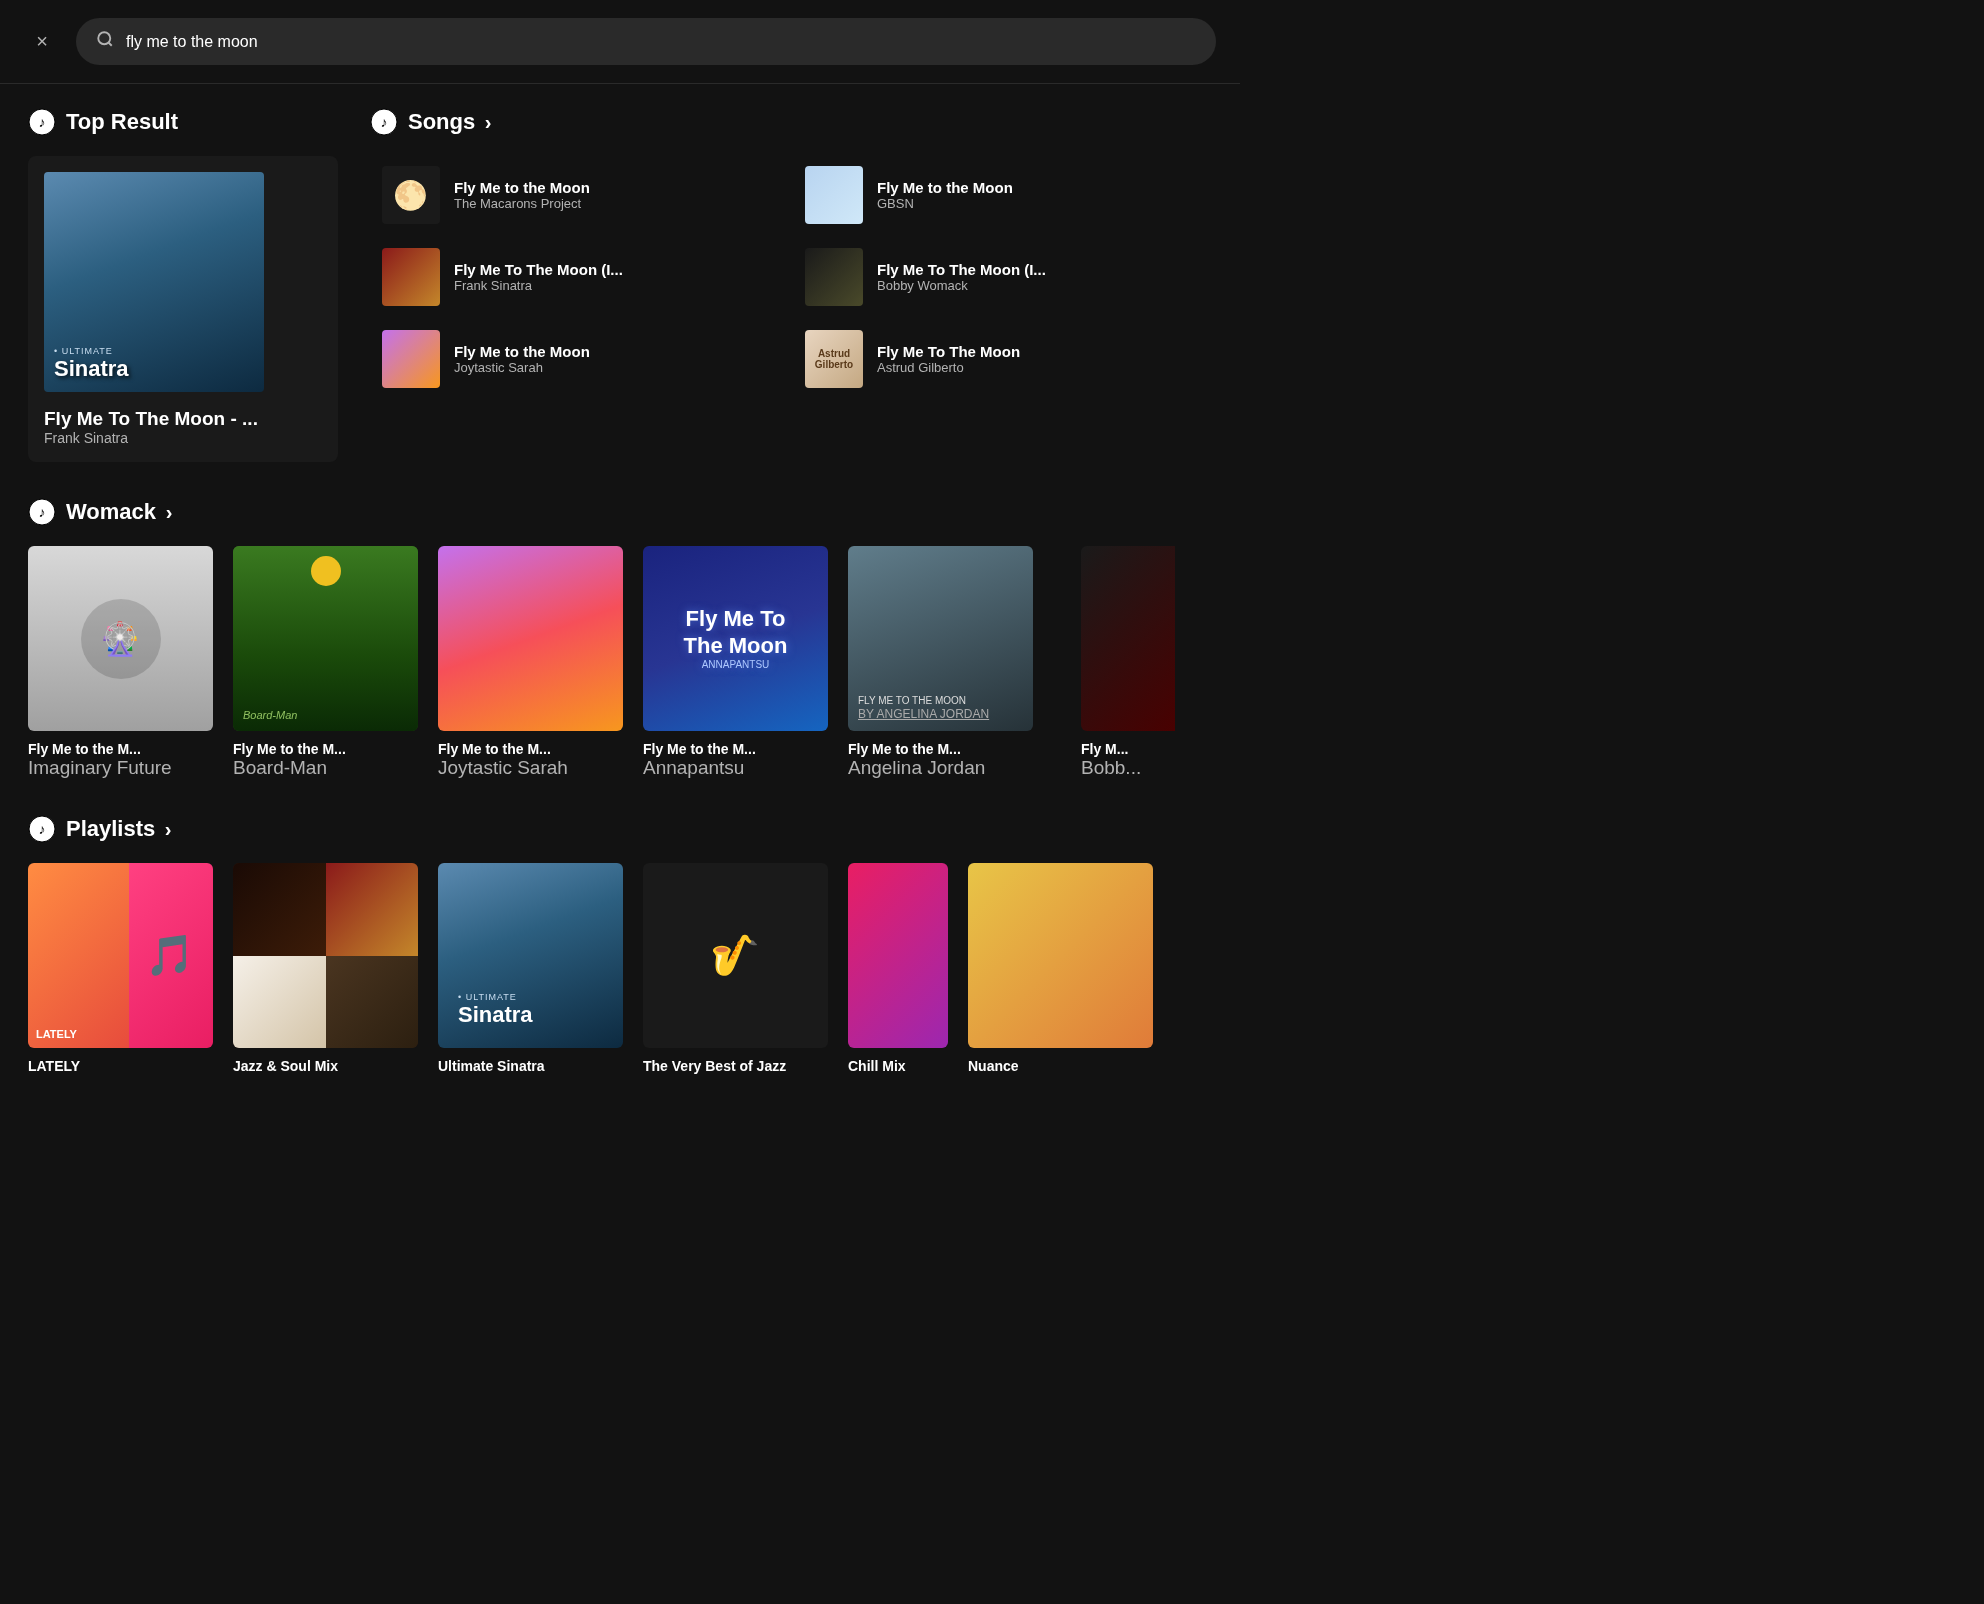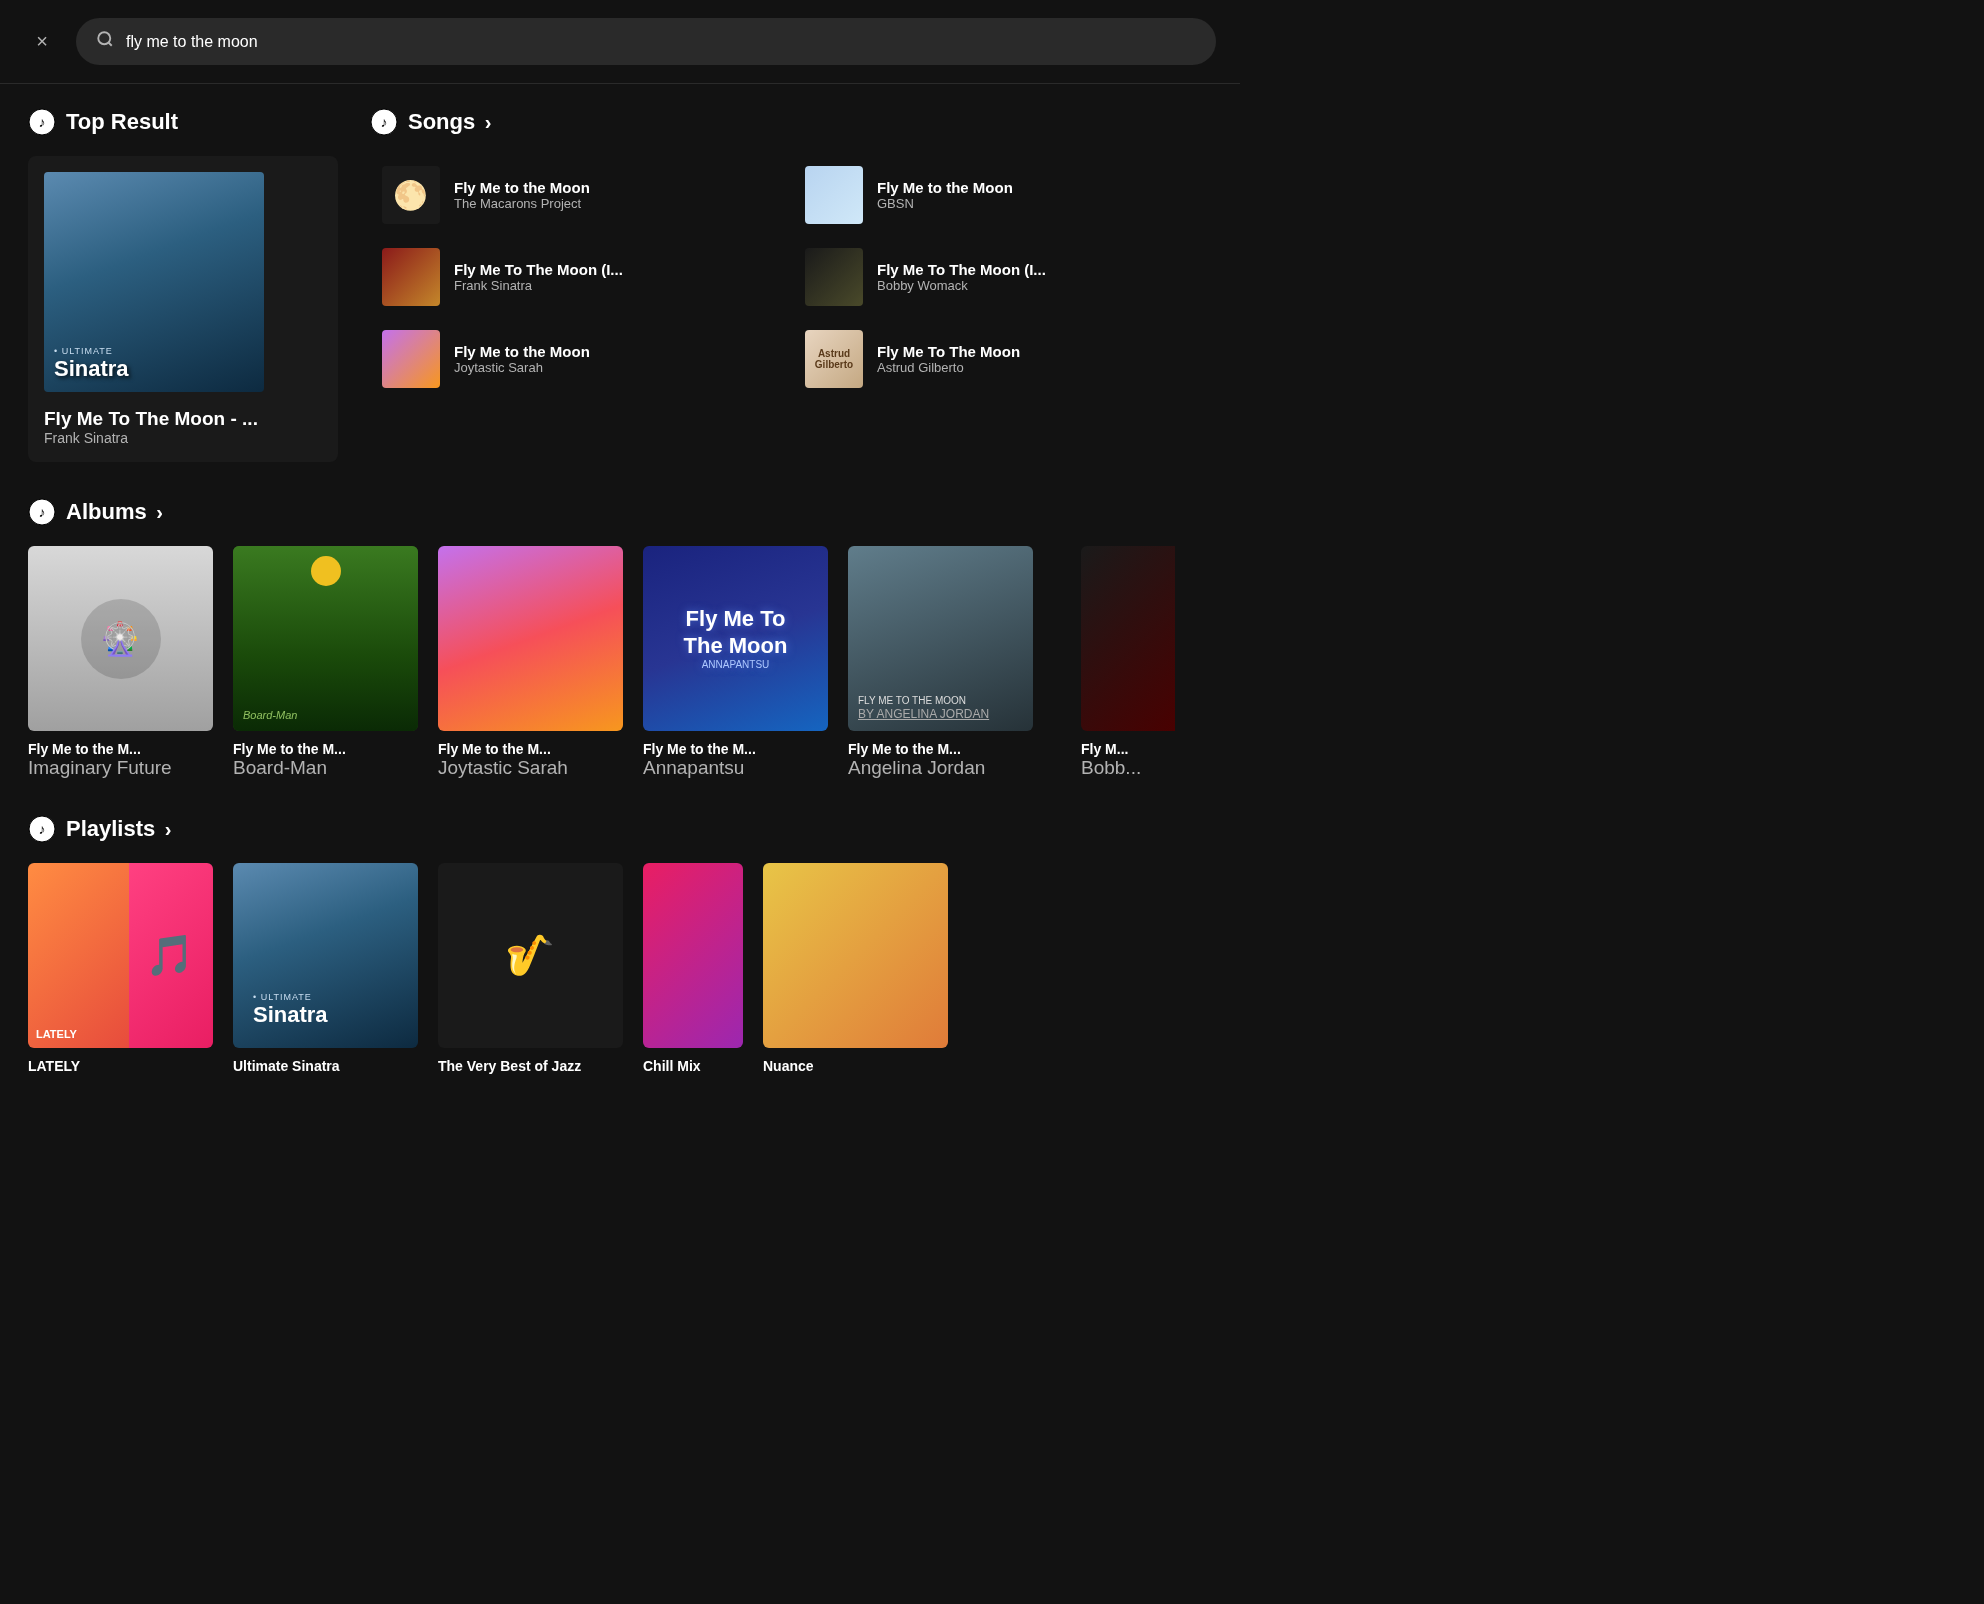--- a/index.html
+++ b/index.html
@@ -420,21 +420,21 @@
     </div>
   </div>
 
   <div class="albums-section">
     <div class="section-header">
       <svg class="spotify-circle" viewBox="0 0 28 28">
         <circle cx="14" cy="14" r="13" fill="#fff" stroke="#000" stroke-width="1"></circle>
         <text x="14" y="19" text-anchor="middle" font-size="14" font-weight="900" fill="#000">♪</text>
       </svg>
       <span class="section-title">
-        <span>Albums</span><span class="arrow"> ›</span>
+        <span>Womack</span><span class="arrow"> ›</span>
       </span>
     </div>
     <div class="albums-grid">
 
       <div class="album-card">
         <div class="album-cover">
           <div class="cover-imaginary">
             <div style="width:100%; height:100%; background: linear-gradient(180deg, #d8d8d8 0%, #a0a0a0 100%); display:flex; align-items:center; justify-content:center;">
               <div style="width:80px; height:80px; border-radius:50%; background:rgba(0,0,0,0.15); display:flex; align-items:center; justify-content:center; color:#888; font-size:32px;">🎡</div>
             </div>
@@ -518,20 +518,31 @@
               <span style="color:#fff; font-size:11px; font-weight:bold; text-transform:uppercase;">LATELY</span>
             </div>
             <div class="pl-lately-right">
               <span style="font-size:40px;">🎵</span>
             </div>
           </div>
         </div>
         <div class="playlist-title">LATELY</div>
       </div>
 
+      <div class="playlist-card">
+        <div class="playlist-cover">
+          <div class="pl-jazz">
+            <div class="pl-jazz-q1"></div>
+            <div class="pl-jazz-q2"></div>
+            <div class="pl-jazz-q3"></div>
+            <div class="pl-jazz-q4"></div>
+          </div>
+        </div>
+        <div class="playlist-title">Jazz &amp; Soul Mix</div>
+      </div>
 
       <div class="playlist-card">
         <div class="playlist-cover">
           <div class="pl-sinatra">
             <div class="sinatra-art" style="width:100%; height:100%;">
               <div style="padding:10px;">
                 <span style="color:#c8ddf0; font-size:9px; text-transform:uppercase; letter-spacing:1px; display:block;">• Ultimate</span>
                 <span style="color:#fff; font-size:22px; font-weight:800;">Sinatra</span>
               </div>
             </div>

